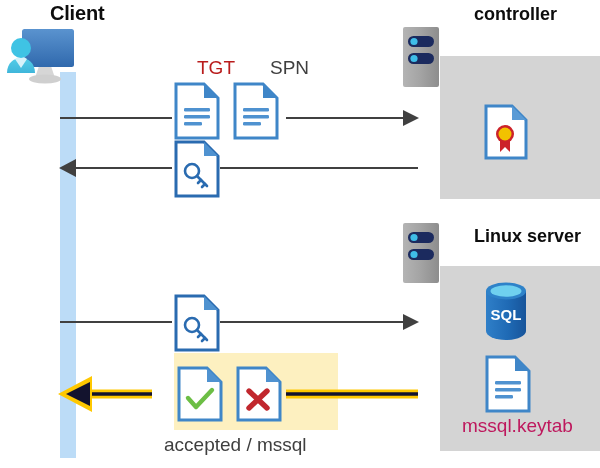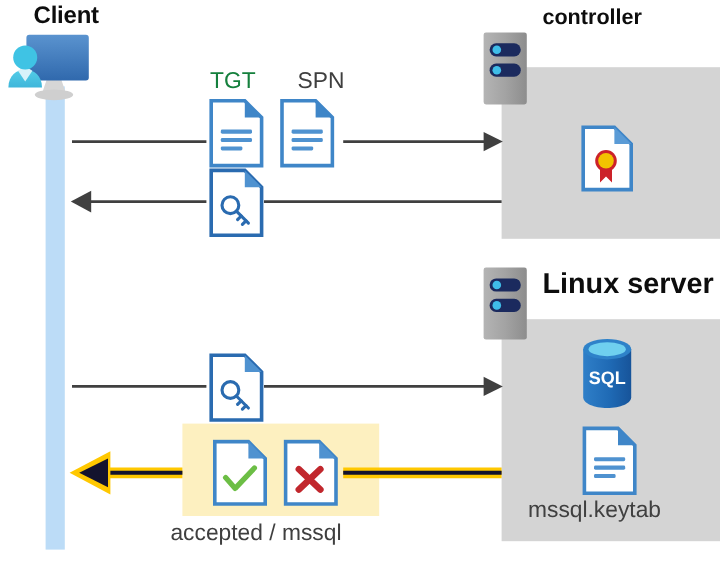--- a/index.html
+++ b/index.html
@@ -1,27 +1,27 @@
 <!DOCTYPE html>
 <html><head>
 <meta charset="utf-8">
 <style>
   html,body{margin:0;padding:0;background:#ffffff;}
   body{width:600px;height:468px;position:relative;overflow:hidden;
        font-family:"Liberation Sans","DejaVu Sans",sans-serif;}
   .stage{position:absolute;left:0;top:0;width:600px;height:468px;}
-  .abs{position:absolute;}
+  .abs{position:absolute;margin-left:22px;}
 
   
   .lbl-client{left:28px;top:2px;font-size:20px;font-weight:bold;color:#0d0d0d;letter-spacing:-0.2px;}
   .lbl-dc{left:452px;top:3px;font-size:18px;font-weight:bold;color:#0d0d0d;line-height:23px;width:140px;}
-  .lbl-linux{left:452px;top:225px;font-size:24px;font-weight:bold;color:#0d0d0d;line-height:23px;}
-  .lbl-tgt{left:175px;top:57px;font-size:19px;color:#15803d;}
+  .lbl-linux{left:452px;top:225px;font-size:18px;font-weight:bold;color:#0d0d0d;line-height:23px;}
+  .lbl-tgt{left:175px;top:57px;font-size:19px;color:#b91c1c;}
   .lbl-spn{left:248px;top:57px;font-size:19px;color:#3f3f3f;}
-  .lbl-keytab{left:440px;top:415px;font-size:19px;color:#404040;}
+  .lbl-keytab{left:440px;top:415px;font-size:19px;color:#be185d;}
   .lbl-accden{left:142px;top:434px;font-size:19px;color:#3f3f3f;}
 
   
   .panel{background:#d4d4d4;}
   .panel-dc{left:418px;top:56px;width:182px;height:143px;}
   .panel-linux{left:418px;top:266px;width:182px;height:185px;}
 
   
   .lifeline{left:38px;top:72px;width:16px;height:386px;background:#bcdcf7;}
 

